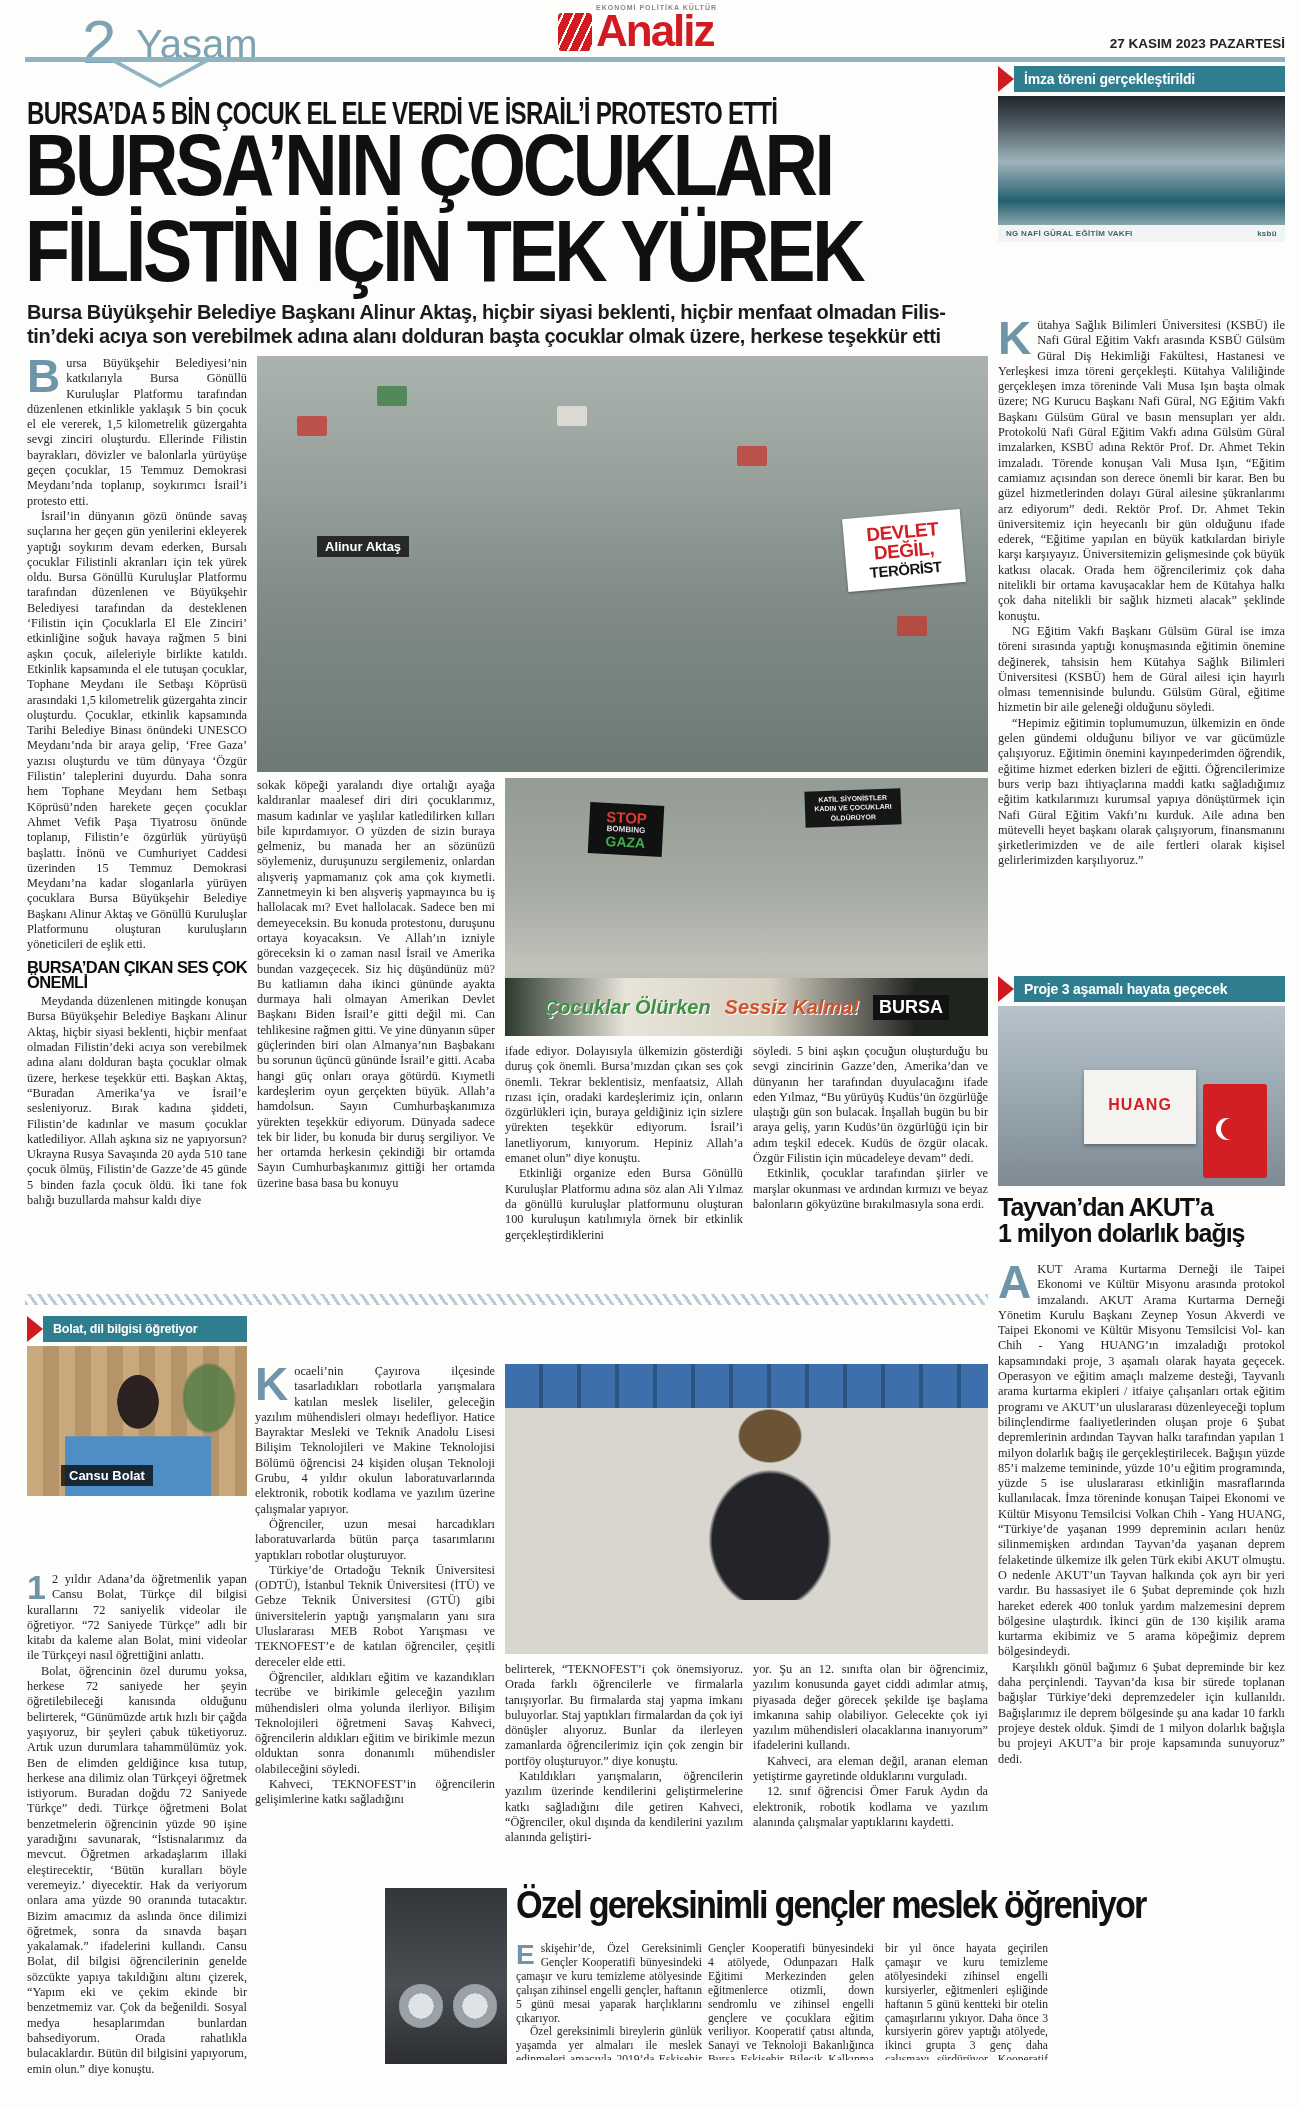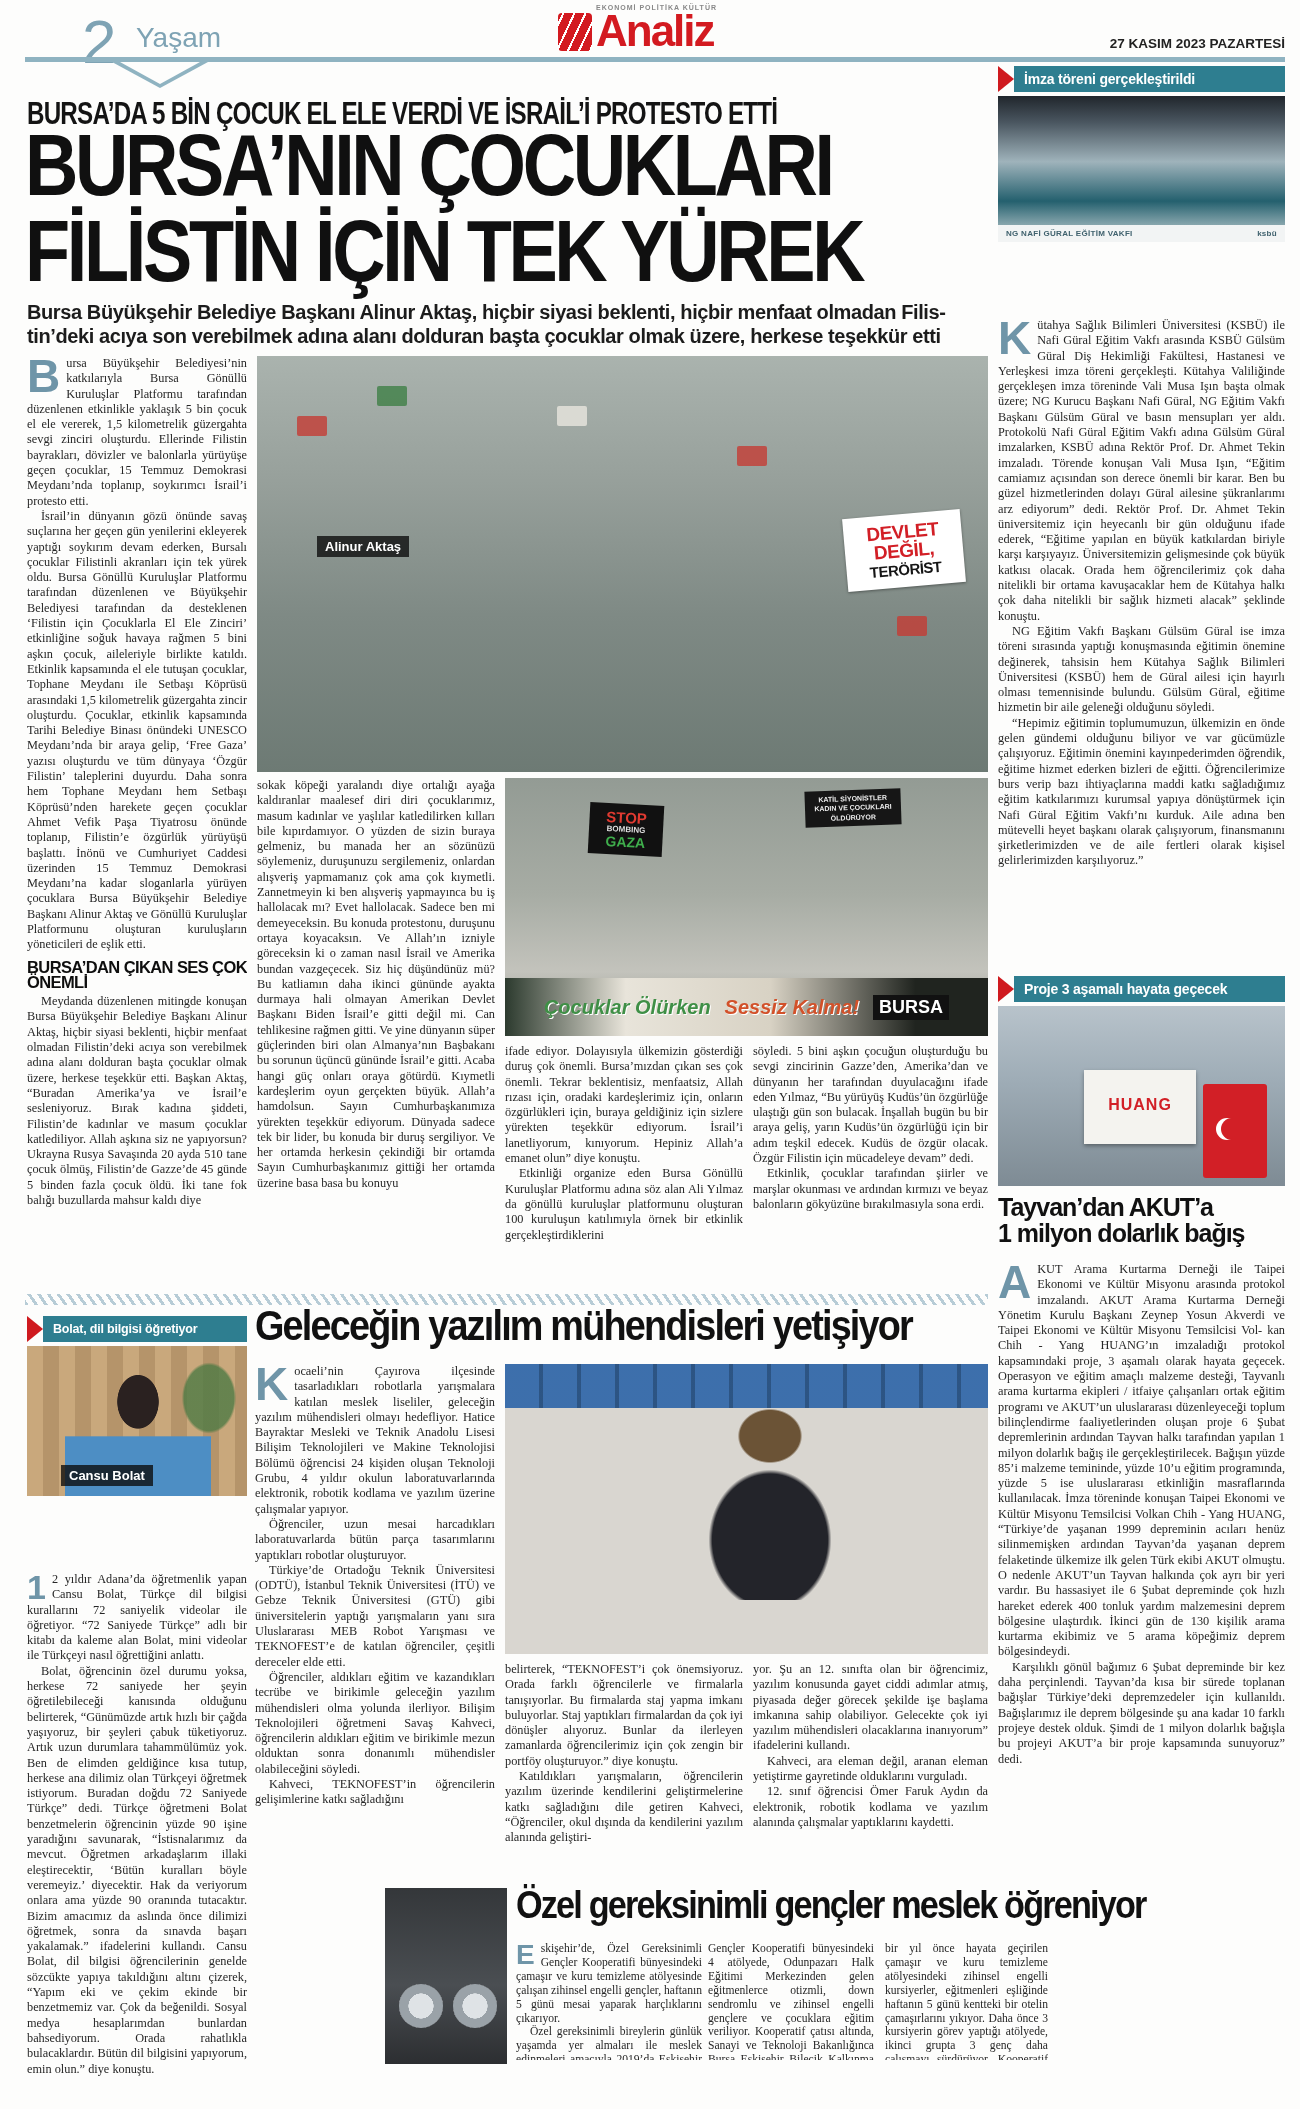--- a/index.html
+++ b/index.html
@@ -5,21 +5,21 @@
   * { margin:0; padding:0; box-sizing:border-box; }
   html,body { background:#e9e9e7; }
   #page {
     position:relative; width:1300px; height:2109px; margin:0 auto;
     background:#fdfdfc; overflow:hidden;
     font-family:"Liberation Sans", sans-serif; color:#1a1a1a;
   }
   .abs { position:absolute; }
   
   .pagenum { font-size:62px; font-weight:400; color:#7ea3b4; letter-spacing:-2px;}
-  .section { font-size:28px; font-weight:400; color:#7ea3b4; }
+  .section { font-size:40px; font-weight:400; color:#7ea3b4; }
   .logo-tagline { font-size:7px; letter-spacing:1px; color:#888; text-align:center; font-weight:700;}
   .logo-name { font-size:44px; font-weight:700; color:#d31a20; letter-spacing:-2px; line-height:0.9;}
   .logo-icon { width:34px; height:38px; background:#d31a20; border-radius:4px;
     background-image:repeating-linear-gradient(115deg,#d31a20 0 4px,#ffffff 4px 6px,#d31a20 6px 10px);
   }
   .date { font-size:13.5px; font-weight:700; color:#222; }
   .rule { height:5px; background:#8fb3c1; }
   .notch { width:0; height:0; border-left:48px solid transparent; border-right:48px solid transparent; border-top:26px solid #8fb3c1; }
   .notch-in { width:0; height:0; border-left:40px solid transparent; border-right:40px solid transparent; border-top:22px solid #fdfdfc; position:absolute; left:-40px; top:-26px; }
   
@@ -188,23 +188,20 @@
   <div class="abs photo ph-bolat" style="left:27px; top:1346px; width:220px; height:150px;">
     <div class="bolat-plant"></div>
     <div class="bolat-person"></div>
     <div class="cap-badge" style="left:34px; bottom:10px;">Cansu Bolat</div>
   </div>
   <div class="abs col" style="left:27px; top:1572px; width:220px; height:528px;">
     <p class="np"><span class="dropcap small">1</span><span>2 yıldır Adana’da öğretmenlik yapan Cansu Bolat, Türkçe dil bilgisi kurallarını 72 saniyelik videolar ile öğretiyor. “72 Saniyede Türkçe” adlı bir kitabı da kaleme alan Bolat, mini videolar ile Türkçeyi nasıl öğrettiğini anlattı.</span></p>
     <p>Bolat, öğrencinin özel durumu yoksa, herkese 72 saniyede her şeyin öğretilebileceği kanısında olduğunu belirterek, “Günümüzde artık hızlı bir çağda yaşıyoruz, bir şeyleri çabuk tüketiyoruz. Artık uzun durumlara tahammülümüz yok. Ben de elimden geldiğince kısa tutup, herkese ana dilimiz olan Türkçeyi öğretmek istiyorum. Buradan doğdu 72 Saniyede Türkçe” dedi. Türkçe öğretmeni Bolat benzetmelerin öğrencinin yüzde 90 işine yaradığını savunarak, “İstisnalarımız da mevcut. Öğretmen arkadaşlarım illaki eleştirecektir, ‘Bütün kuralları böyle veremeyiz.’ diyecektir. Hak da veriyorum onlara ama yüzde 90 oranında tutacaktır. Bizim amacımız da aslında önce dilimizi öğretmek, sonra da sınavda başarı yakalamak.” ifadelerini kullandı. Cansu Bolat, dil bilgisi öğrencilerinin genelde sözcükte yapıya takıldığını altını çizerek, “Yapım eki ve çekim ekinde bir benzetmemiz var. Çok da beğenildi. Sosyal medya hesaplarımdan bunlardan bahsediyorum. Orada rahatlıkla bulacaklardır. Bütün dil bilgisini yapıyorum, emin olun.” diye konuştu.</p>
   </div>
 
-  <div class="abs h2big" style="left:255px; top:1302px;">
-    <span class="cond9">Geleceğin yazılım mühendisleri yetişiyor</span>
-  </div>
 
   <div class="abs col" style="left:255px; top:1364px; width:240px; height:560px;">
     <p class="np"><span class="dropcap">K</span><span>ocaeli’nin Çayırova ilçesinde tasarladıkları robotlarla yarışmalara katılan meslek liseliler, geleceğin yazılım mühendisleri olmayı hedefliyor. Hatice Bayraktar Mesleki ve Teknik Anadolu Lisesi Bilişim Teknolojileri ve Makine Teknolojisi Bölümü öğrencisi 24 kişiden oluşan Teknoloji Grubu, 4 yıldır okulun laboratuvarlarında elektronik, robotik kodlama ve yazılım üzerine çalışmalar yapıyor.</span></p>
     <p>Öğrenciler, uzun mesai harcadıkları laboratuvarlarda bütün parça tasarımlarını yaptıkları robotlar oluşturuyor.</p>
     <p>Türkiye’de Ortadoğu Teknik Üniversitesi (ODTÜ), İstanbul Teknik Üniversitesi (İTÜ) ve Gebze Teknik Üniversitesi (GTÜ) gibi üniversitelerin yaptığı yarışmaların yanı sıra Uluslararası MEB Robot Yarışması ve TEKNOFEST’e de katılan öğrenciler, çeşitli dereceler elde etti.</p>
     <p>Öğrenciler, aldıkları eğitim ve kazandıkları tecrübe ve birikimle geleceğin yazılım mühendisleri olma yolunda ilerliyor. Bilişim Teknolojileri öğretmeni Savaş Kahveci, öğrencilerin aldıkları eğitim ve birikimle mezun olduktan sonra donanımlı mühendisler olabileceğini söyledi.</p>
     <p>Kahveci, TEKNOFEST’in öğrencilerin gelişimlerine katkı sağladığını</p>
   </div>
 
   <div class="abs photo ph-yaz" style="left:505px; top:1364px; width:483px; height:290px;">

